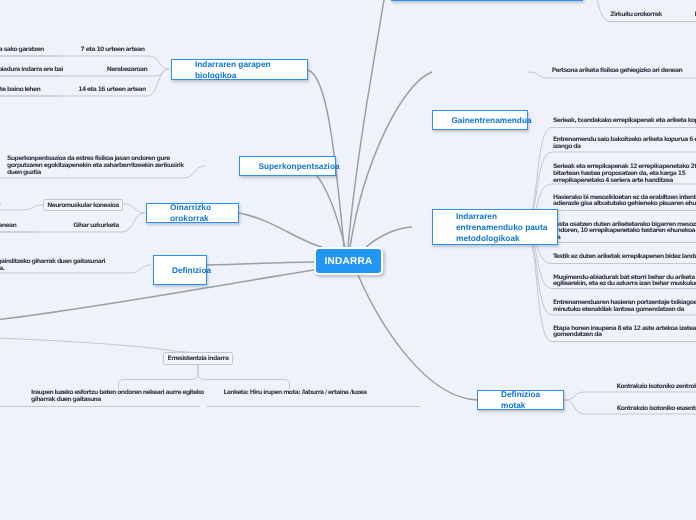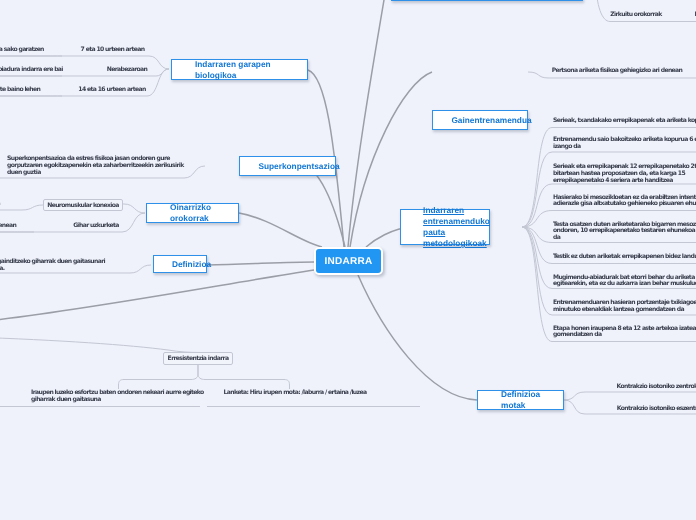--- a/index.html
+++ b/index.html
@@ -127,25 +127,25 @@
     </div>
 <div class="topic" style="left:171px;top:59px;width:137px;height:21px;">
       <span>Indarraren garapen biologikoa</span>
     </div>
 <div class="topic" style="left:207px;top:156px;width:97px;height:20px;margin-left:32px;">
       <span>Superkonpentsazioa</span>
     </div>
 <div class="topic" style="left:146px;top:203px;width:93px;height:20px;">
       <span>Oinarrizko orokorrak</span>
     </div>
-<div class="topic" style="left:153px;top:255px;width:54px;height:18px;">
+<div class="topic" style="left:153px;top:255px;width:54px;height:30px;">
       <span>Definizioa</span>
     </div>
 <div class="topic" style="left:432px;top:62px;width:96px;height:20px;margin-top:48px;">
       <span>Gainentrenamendua</span>
     </div>
-<div class="topic" style="left:400px;top:209px;width:90px;height:36px;text-decoration:underline;">
+<div class="topic" style="left:432px;top:209px;width:126px;height:36px;">
       <span>Indarraren entrenamenduko pauta metodologikoak</span>
     </div>
 <div class="topic" style="left:477px;top:390px;width:87px;height:20px;">
       <span>Definizioa motak</span>
     </div>
 </div>
 
 </body></html>

